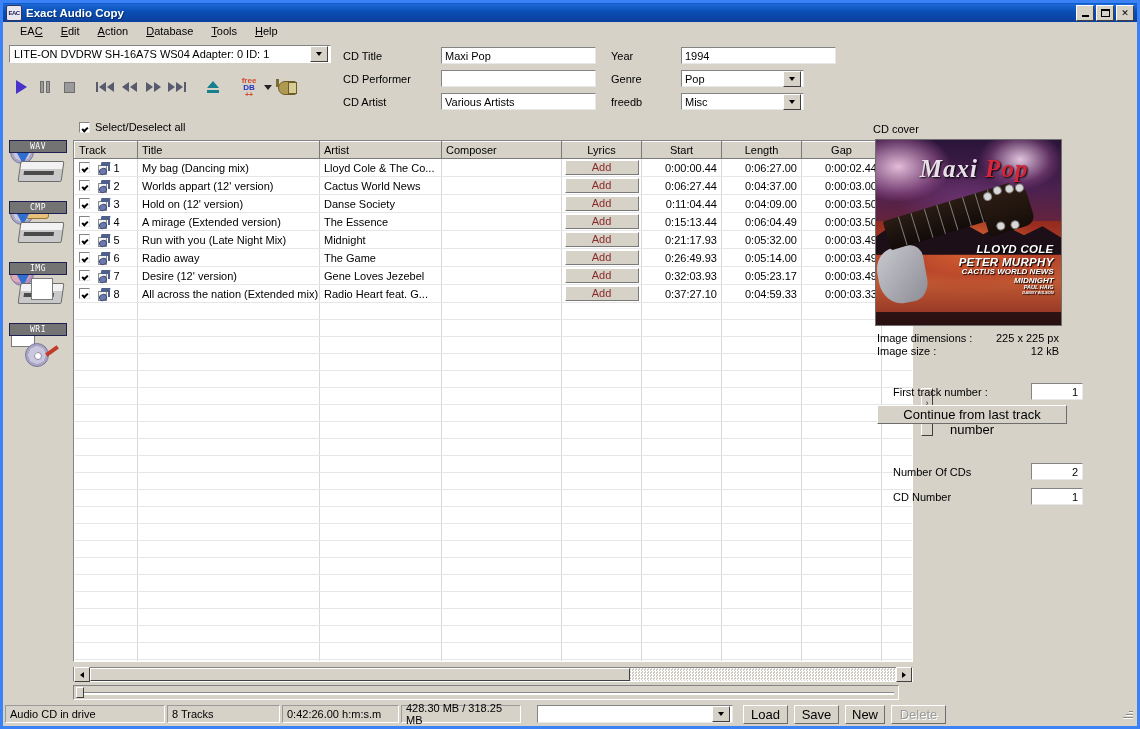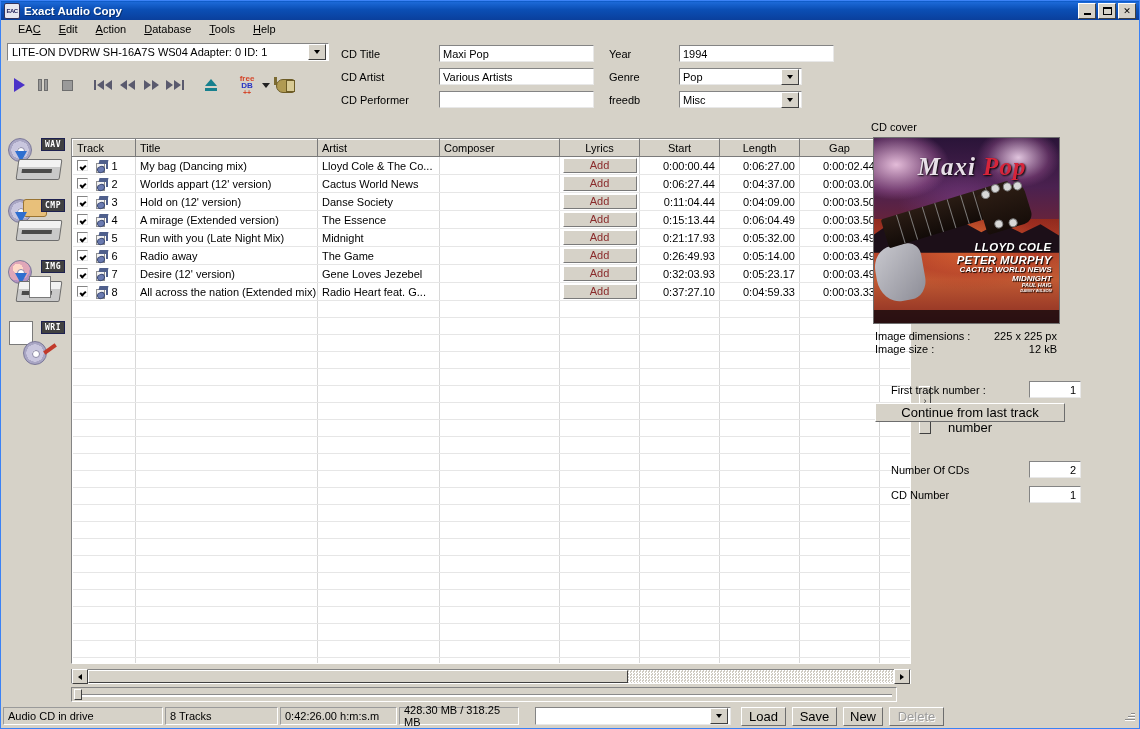--- a/index.html
+++ b/index.html
@@ -4,21 +4,21 @@
 <title>Exact Audio Copy</title>
 <style>
   html,body{margin:0;padding:0;}
   body{
     width:1140px;height:729px;overflow:hidden;
     font-family:"Liberation Sans","DejaVu Sans",sans-serif;
     font-size:11px;color:#000;background:#d6d2c8;
     -webkit-font-smoothing:none;
   }
   .app{position:relative;width:1140px;height:729px;background:#d6d2c8;
-       border:1px solid #3b82f6;box-sizing:border-box;overflow:hidden;}
+       border:3px solid #3b82f6;box-sizing:border-box;overflow:hidden;}
 
   
   .titlebar{height:19px;background:linear-gradient(to bottom,#0a57c2 0%,#1b68d6 8%,#0b4fb5 45%,#0a3f9c 100%);
             display:flex;align-items:center;padding:0 2px 0 3px;position:relative;}
   .tb-icon{width:14px;height:14px;border-radius:2px;background:#e8e8f0;border:1px solid #33335c;
            display:flex;align-items:center;justify-content:center;font-size:6px;font-weight:bold;color:#23235a;
            margin-right:4px;letter-spacing:-.5px;}
   .tb-title{color:#fff;font-weight:bold;font-size:11.5px;text-shadow:1px 1px 0 rgba(0,0,0,.35);}
   .tb-btns{position:absolute;right:3px;top:2px;display:flex;gap:2px;}
   .tb-btn{width:16px;height:14px;background:#d6d2c8;border:1px solid;
@@ -97,22 +97,22 @@
         background:radial-gradient(circle at 50% 50%,#ffffff 0 18%,#c9c6de 19% 55%,#a9a6c4 56% 100%);
         border:1px solid #7b7898;}
   .disc .hole{position:absolute;left:8px;top:8px;width:6px;height:6px;border-radius:50%;background:#fff;border:1px solid #8c89a6;}
   .disc.img{background:radial-gradient(circle at 40% 35%,#ffd9c7 0 25%,#e0a7b8 26% 60%,#b48fc0 61% 100%);}
   .arrowblue{position:absolute;left:8px;top:13px;width:0;height:0;
              border-left:6px solid transparent;border-right:6px solid transparent;border-top:11px solid #2f6fd0;}
   .drive{position:absolute;left:10px;top:21px;width:42px;height:19px;
          background:linear-gradient(to bottom,#f2f2f2 0 35%,#c9c9c9 36% 100%);
          border:1px solid #6d6d6d;border-radius:2px;transform:skewX(-8deg);}
   .drive .slot{position:absolute;left:4px;top:9px;width:30px;height:4px;background:#4a4a4a;}
-  .badge{position:absolute;right:-2px;top:0px;background:#404040;color:#fff;font-size:8px;font-weight:bold;
-         padding:1px 3px;letter-spacing:.5px;border:1px solid #1d2050;font-family:"DejaVu Sans Mono",monospace;}
+  .badge{position:absolute;right:-2px;top:0px;background:#737373;color:#fff;font-size:8px;font-weight:normal;
+         padding:1px 20px;letter-spacing:.5px;border:1px solid #1d2050;font-family:"DejaVu Sans Mono",monospace;}
   .paper{position:absolute;left:22px;top:16px;width:20px;height:20px;background:#fff;border:1px solid #7a7a7a;}
   .pencil{position:absolute;left:36px;top:26px;width:14px;height:4px;background:#c23a2a;transform:rotate(-35deg);}
   .hand{position:absolute;left:16px;top:0px;width:22px;height:16px;background:#e8c07a;
         border:1px solid #9a7432;border-radius:3px;}
 
   
   .center{position:absolute;left:66px;top:115px;right:0;bottom:24px;}
   .selrow{height:18px;display:flex;align-items:center;padding-left:10px;background:#d6d2c8;}
   .cbox{width:11px;height:11px;background:#fff;border:1px solid;
         border-color:#848484 #e8e8e8 #e8e8e8 #848484;box-sizing:border-box;position:relative;margin-right:5px;}
@@ -334,26 +334,26 @@
         </div>
       </div>
     </div>
 
     <div class="fieldgrid">
       <div class="frow">
         <div class="flabel">CD Title</div>
         <input class="finput" value="Maxi Pop" style="">
       </div>
       <div class="frow">
+        <div class="flabel">CD Performer</div>
+        <input class="finput" value="" style="">
+      </div>
+      <div class="frow">
         <div class="flabel">CD Artist</div>
         <input class="finput" value="Various Artists" style="">
-      </div>
-      <div class="frow">
-        <div class="flabel">CD Performer</div>
-        <input class="finput" value="" style="">
       </div>
     </div>
 
     <div class="fieldgrid colB">
       <div class="frow">
         <div class="flabel">Year</div>
         <input class="finput" value="1994" style="">
       </div>
       <div class="frow">
         <div class="flabel">Genre</div>
@@ -415,20 +415,24 @@
       <div class="disc" style="left:16px;top:20px">
           <div class="hole"></div>
         </div>
       <div class="pencil"></div>
       <div class="badge">WRI</div>
     </div>
   </div>
 
   <div class="center">
 
+    <div class="selrow">
+      <div class="cbox on"></div>
+      <div class="lbl">Select/Deselect all</div>
+    </div>
 
     <div class="tablewrap">
       <table class="tracks">
         <thead>
           <tr>
             <th class="c-track">Track</th>
             <th class="c-title">Title</th>
             <th class="c-artist">Artist</th>
             <th class="c-comp">Composer</th>
             <th class="c-lyr">Lyrics</th>

